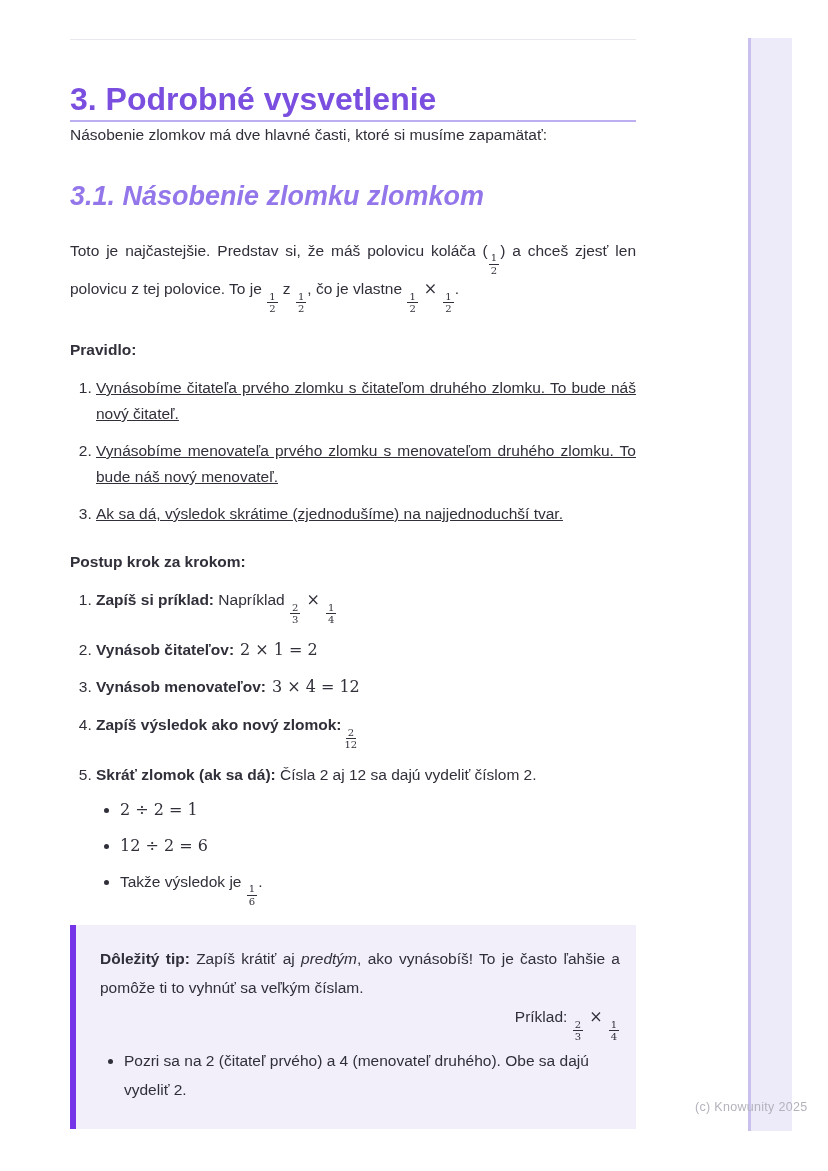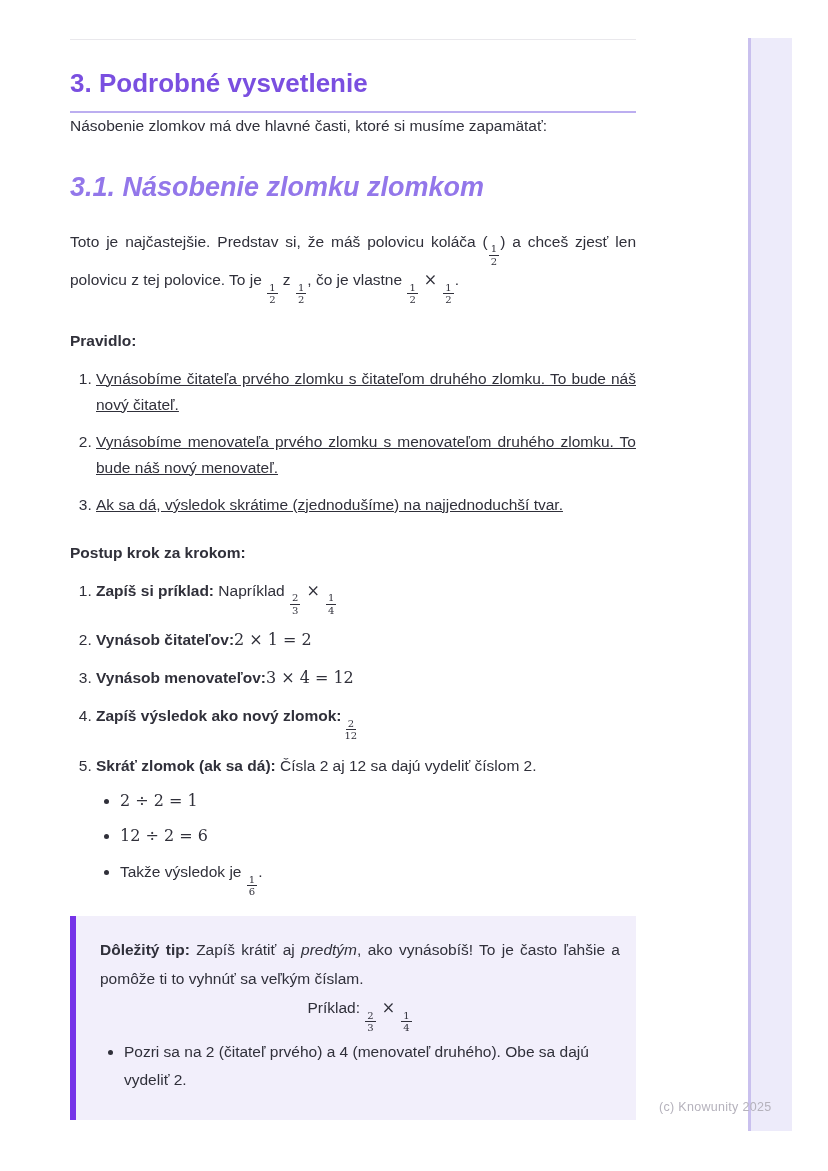--- a/index.html
+++ b/index.html
@@ -10,62 +10,62 @@
     overflow:hidden;
     font-family:"Liberation Sans", sans-serif;
     color:var(--text, #30303a);
   }
   .content {
     position:absolute; left:70px; top:0; width:566px;
     font-size:15.5px; line-height:1.68;
   }
   .hairline { border-top:1px solid var(--hairline, #e9e8ec); margin-top:39px; }
   h1.page-title {
-    margin-top:28px; font-size:26px; line-height:1.2; font-weight:bold;
+    margin-top:40px; font-size:32px; line-height:1.2; font-weight:bold;
     color:var(--accent, #7a4fe0);
-    padding-bottom:12px; border-bottom:2px solid var(--accent-underline, #bcaef0);
+    padding-bottom:2px; border-bottom:2px solid var(--accent-underline, #bcaef0);
   }
   p.intro { }
   h2.section-title { margin-top:26px; font-size:27px; font-weight:bold; color:var(--accent-soft, #9377ea);font-style:italic; }
   p.lead { margin-top:18px; text-align:justify; }
   p.label { margin-top:22px; font-weight:bold; }
   ol.num { margin-top:12px; padding-left:26px; }
   ol.num > li { margin-bottom:11px; }
   ol.rules > li { text-align:justify;text-decoration:underline; }
   ul.dots { list-style:disc; margin-top:9px; padding-left:24px; }
   ul.dots > li { margin-bottom:9px; }
   .math { font-family:"DejaVu Serif", serif; font-size:16px; font-weight:normal; font-style:normal; }
-  .gap { }
+  .gap { margin-left:6px; }
   .frac {
     display:inline-flex; flex-direction:column; align-items:center;
     vertical-align:-0.55em;
     font-family:"DejaVu Serif", serif; font-size:10px; line-height:1.15;
     font-weight:normal; font-style:normal;
     margin:0 1px;
   }
   .frac .fn { border-bottom:1px solid currentColor; padding:0 2px; }
   .frac .fd { padding:0 2px; }
   aside.tip {
     margin-top:18px;
     background:var(--tip-bg, #f2effb);
     border-left:6px solid var(--tip-border, #7634e8);
     padding:20px 16px 16px 24px;
     line-height:1.85;
   }
   aside.tip p { text-align:justify; }
-  aside.tip p.example { text-align:center; }
+  aside.tip p.example { text-align:right; }
   aside.tip ul.dots { margin-top:4px; }
   .side-strip {
     position:absolute; left:748px; top:38px; width:44px; height:1093px;
     background:var(--strip, #edebfa);
     border-left:3px solid var(--strip-edge, #c9c0ee);
     z-index:1;
   }
   .watermark {
-    position:absolute; left:659px; top:1100px;
+    position:absolute; left:695px; top:1100px;
     font-size:12.5px; letter-spacing:0.3px;
     color:var(--watermark, #b5b2bc);
     z-index:2; white-space:nowrap;
   }
 </style>
 </head>
 <body>
 
 <div class="content">
 

